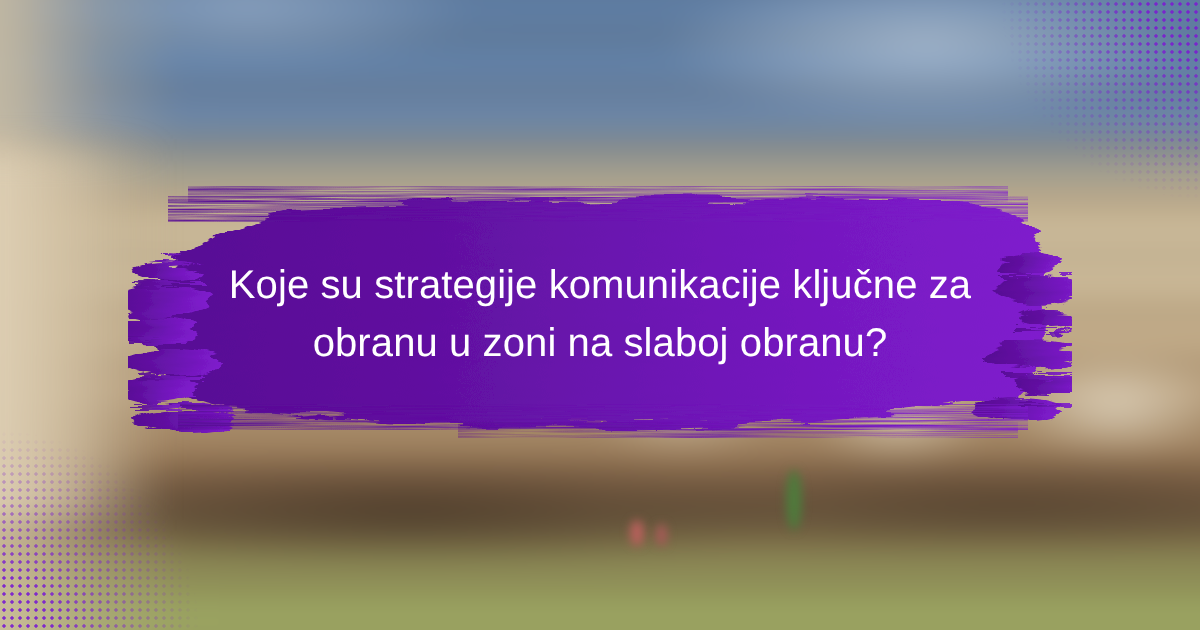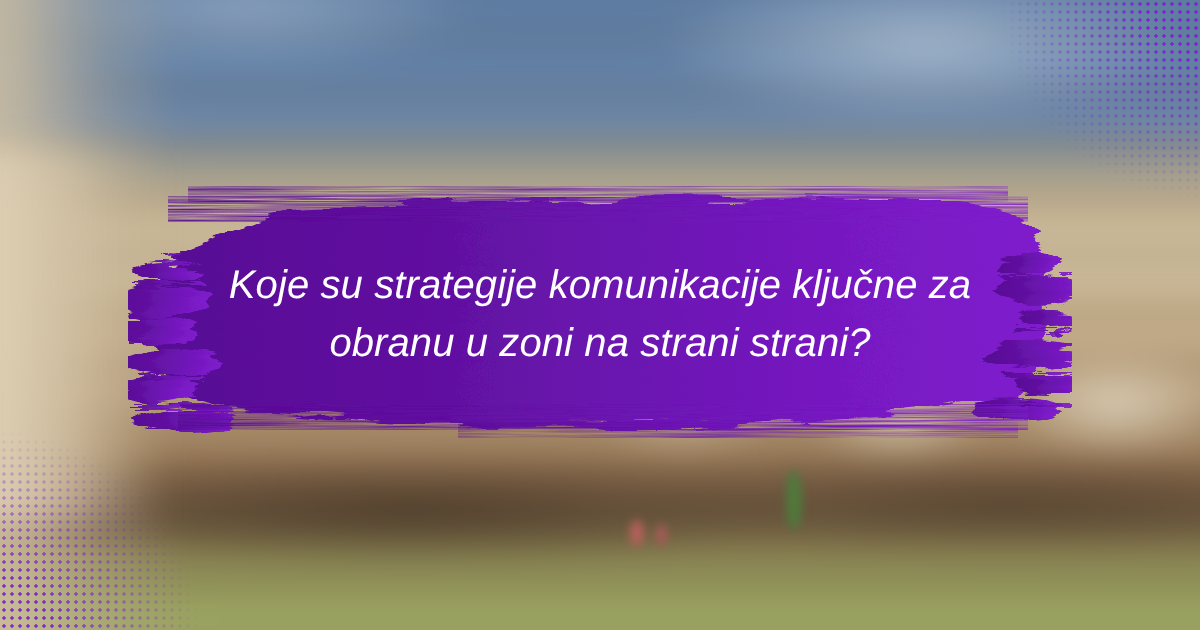--- a/index.html
+++ b/index.html
@@ -140,21 +140,20 @@
     color: #ffffff;
     font-size: 40px;
     line-height: 58px;
     font-weight: 400;
     letter-spacing: 0.1px;
     text-rendering: geometricPrecision;
   }
   .quote .line {
     display: block;
     white-space: nowrap;
-    font-style: italic;
   }
 </style>
 </head>
 <body>
 
 <div class="canvas">
 
   <div class="photo"></div>
   <div class="photo-left-block"></div>
   <div class="photo-speck" style="left:630px; top:520px; width:14px; height:26px; background:#b8605c;"></div>
@@ -247,16 +246,16 @@
         <rect x="872" y="96" width="72" height="4"></rect>
         <rect x="886" y="150" width="58" height="3"></rect>
         <rect x="876" y="196" width="66" height="4"></rect>
         <rect x="890" y="226" width="54" height="3"></rect>
       </g>
     </svg>
   </div>
 
   <div class="quote">
     <span class="line">Koje su strategije komunikacije ključne za</span>
-    <span class="line">obranu u zoni na strani strani?</span>
+    <span class="line">obranu u zoni na slaboj obranu?</span>
   </div>
 
 </div>
 
 </body></html>

